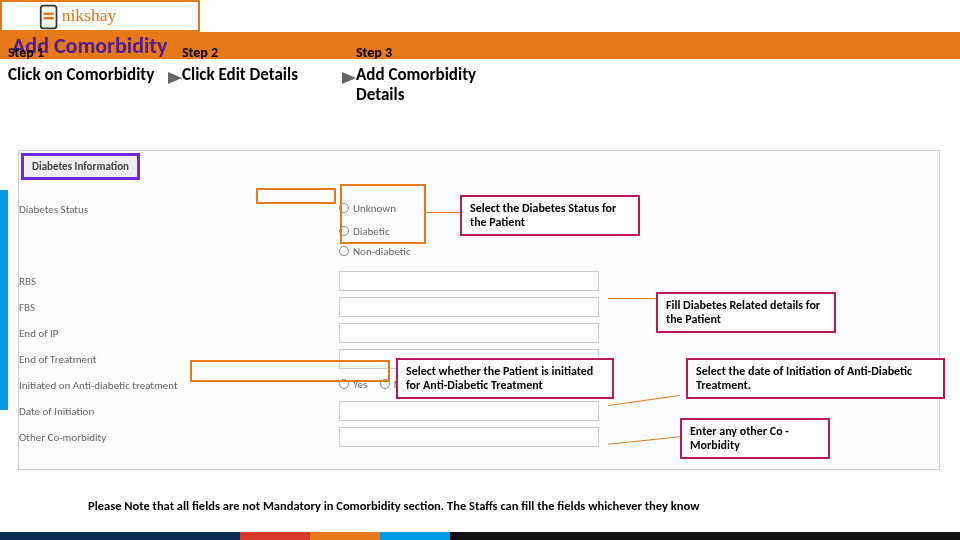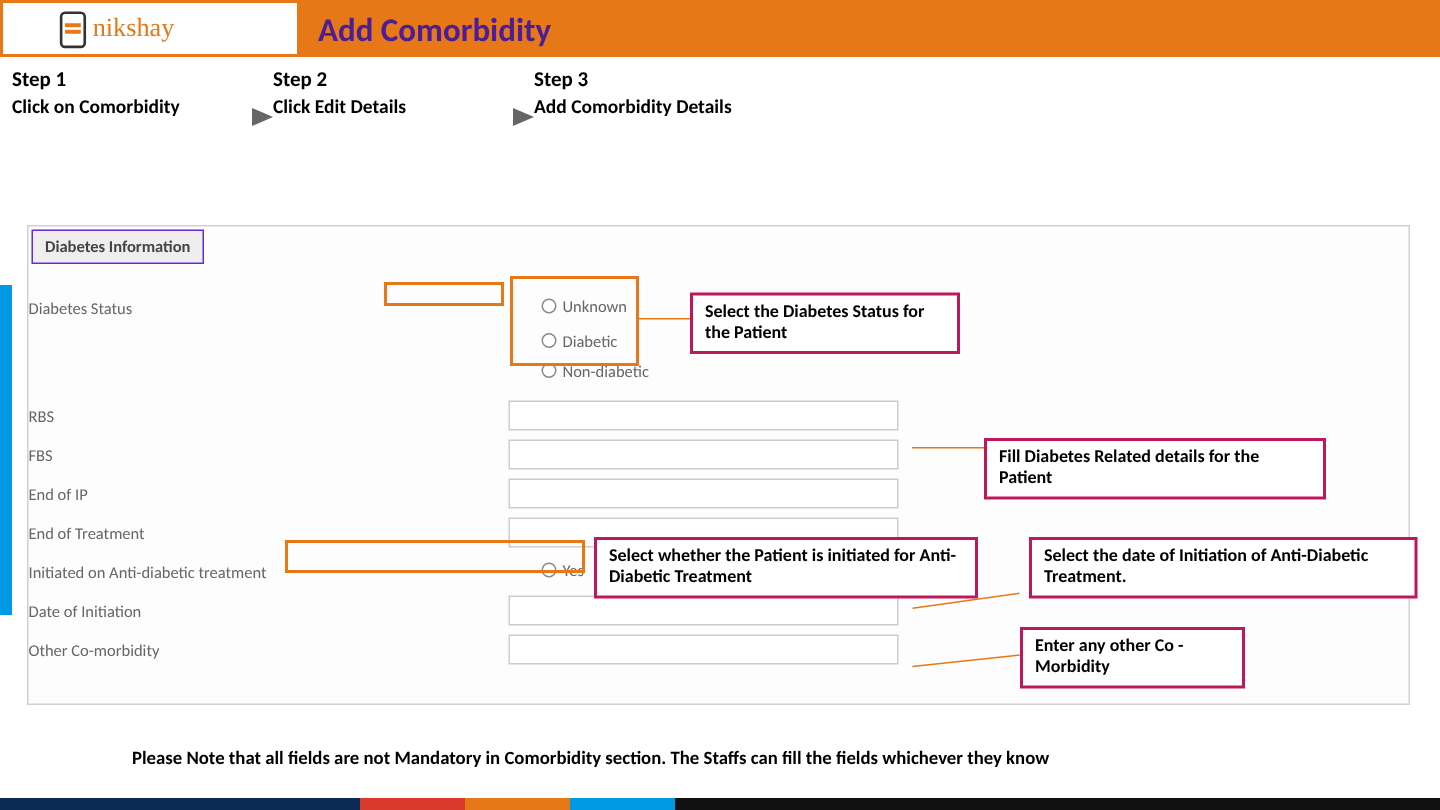--- a/index.html
+++ b/index.html
@@ -1,31 +1,31 @@
 <!DOCTYPE html>
 <html><head>
 <meta charset="utf-8">
 <style>
   * { box-sizing: border-box; margin: 0; padding: 0; }
   body { width: 960px; height: 540px; font-family: Calibri, Arial, sans-serif; background: #fff; position: relative; overflow: hidden; }
-  .header { height: 38px; display: flex; align-items: stretch; }
+  .header { height: 38px; display: flex; align-items: stretch; flex-direction: column; }
   .logo-box { width: 200px; border: 2px solid #e67817; display: flex; align-items: center; justify-content: center; background: #fff; }
   .logo-box svg { height: 28px; }
   .title-bar { flex: 1; background: #e67817; display: flex; align-items: center; padding-left: 12px; color: #4c1d95; font-size: 22px; font-weight: bold; }
   .steps { display: flex; padding: 6px 0 10px 0; }
   .step { width: 160px; text-align: left; position: relative; }
   .step-h { font-size: 14px; font-weight: bold; }
-  .step-d { font-size: 13px; font-weight: bold; margin-top: 4px; line-height: 1.15; }
+  .step-d { font-size: 17px; font-weight: bold; margin-top: 4px; line-height: 1.15; }
   .arrow { width: 0; height: 0; border-top: 6px solid transparent; border-bottom: 6px solid transparent; border-left: 14px solid #666; margin-top: 28px; }
   .form-area { position: absolute; left: 18px; top: 150px; right: 20px; height: 320px; border: 1px solid #d0d0d0; background: #fdfdfd; font-size: 11px; color: #555; }
-  .section-title { background: #eee; padding: 4px 8px; font-weight: bold; color: #444; border-bottom: 1px solid #d0d0d0; display: inline-block; border: 1px solid #6d28d9; margin: 2px; }
+  .section-title { background: #eee; padding: 4px 8px; font-weight: bold; color: #444; border-bottom: 1px solid #d0d0d0; display: inline-block; border: 3px solid #6d28d9; margin: 2px; }
   .row { display: flex; align-items: center; height: 26px; }
   .lbl { width: 320px; text-align: left; padding-right: 12px; color: #666; }
   .val { flex: 1; }
-  .radio { display: inline-flex; align-items: center; margin-right: 10px; color: #666; margin-left: 22px; }
+  .radio { display: inline-flex; align-items: center; margin-right: 10px; color: #666; }
   .radio-dot { width: 10px; height: 10px; border: 1px solid #888; border-radius: 50%; margin-right: 4px; background: #fff; }
   .inp { width: 260px; height: 20px; border: 1px solid #ccc; background: #fff; }
   .orange-box { position: absolute; border: 2px solid #e67817; background: transparent; }
   .callout { position: absolute; border: 2px solid #be185d; background: #fff; padding: 4px 8px; font-size: 12px; font-weight: bold; line-height: 1.2; }
   .blue-side { position: absolute; left: 0; top: 190px; width: 8px; height: 220px; background: #0099e5; }
   .note { position: absolute; left: 40px; top: 498px; font-size: 12.5px; font-weight: bold; padding-left: 48px; }
   .foot { position: absolute; left: 0; bottom: 0; right: 0; height: 8px; display: flex; }
   .foot div { height: 100%; }
   .c-line { position: absolute; border-top: 1px solid #e67817; }
 </style>
@@ -143,22 +143,22 @@
         <div class="inp"></div>
       </div>
   </div>
 </div>
 
 <div class="orange-box" style="left:256px; top:188px; width:80px; height:16px"></div>
 <div class="orange-box" style="left:340px; top:184px; width:86px; height:60px"></div>
 <div class="orange-box" style="left:190px; top:360px; width:200px; height:22px"></div>
 
 <div class="callout" style="left:460px; top:195px; width:180px">Select the Diabetes Status for the Patient</div>
-<div class="callout" style="left:656px; top:292px; width:228px">Fill Diabetes Related details for the Patient</div>
-<div class="callout" style="left:396px; top:358px; width:256px">Select whether the Patient is initiated for Anti-Diabetic Treatment</div>
+<div class="callout" style="left:656px; top:292px; width:180px">Fill Diabetes Related details for the Patient</div>
+<div class="callout" style="left:396px; top:358px; width:218px">Select whether the Patient is initiated for Anti-Diabetic Treatment</div>
 <div class="callout" style="left:686px; top:358px; width:259px">Select the date of Initiation of Anti-Diabetic Treatment.</div>
 <div class="callout" style="left:680px; top:418px; width:150px">Enter any other Co -Morbidity</div>
 
 <div class="c-line" style="left:426px; top:212px; width:34px"></div>
 <div class="c-line" style="left:608px; top:298px; width:48px"></div>
 <div class="c-line" style="left:608px; top:400px; width:72px; transform:rotate(-8deg)"></div>
 <div class="c-line" style="left:608px; top:440px; width:72px; transform:rotate(-6deg)"></div>
 
 <div class="note">Please Note that all fields are not Mandatory in Comorbidity section. The Staffs can fill the fields whichever they know</div>
 

